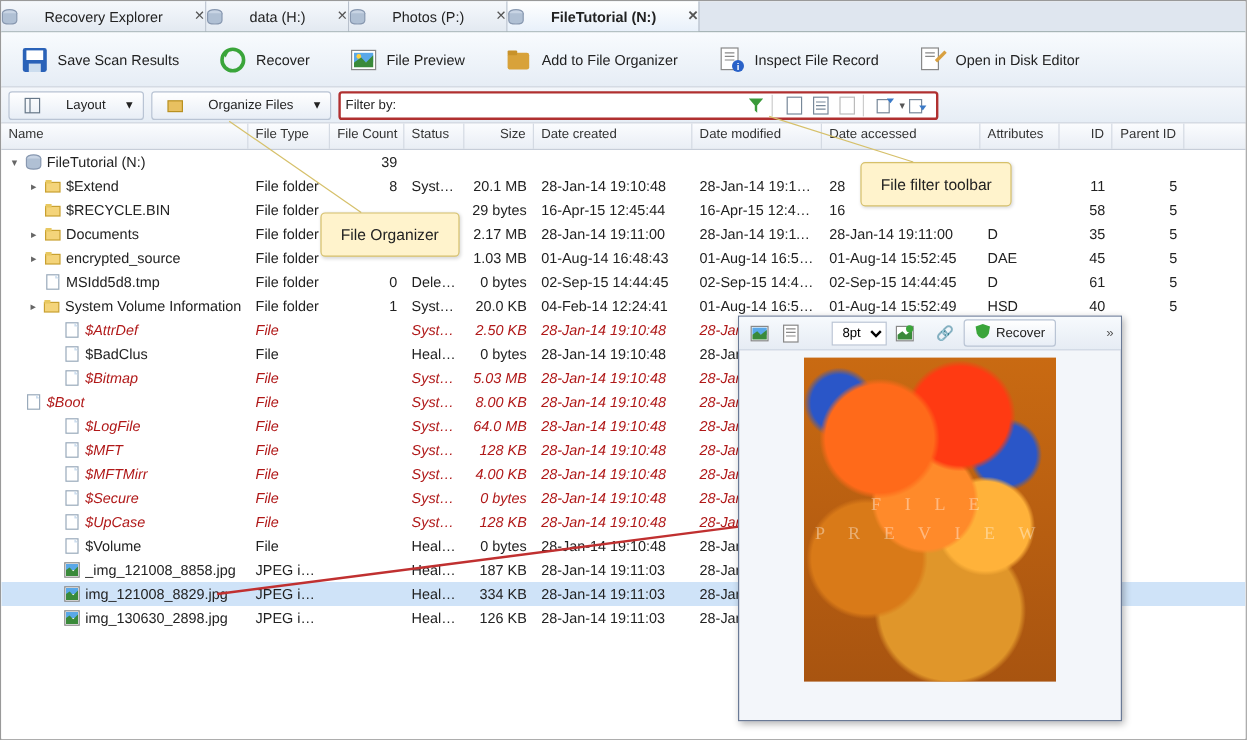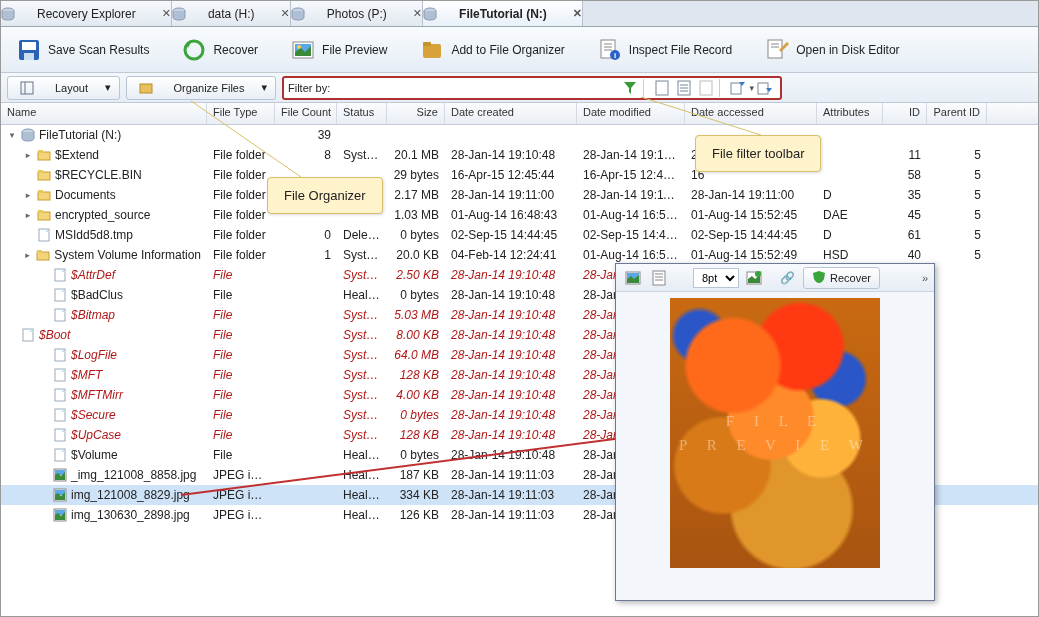--- a/index.html
+++ b/index.html
@@ -48,21 +48,21 @@
 .c-created { width: 132px; }
 .c-modified { width: 108px; }
 .c-accessed { width: 132px; }
 .c-attr { width: 66px; }
 .c-id { width: 44px; text-align: right; }
 .c-pid { width: 60px; text-align: right; }
 
 
 .callout { position: absolute; background: #fff3cc; border: 1px solid #d6c06a; border-radius: 4px; padding: 10px 16px; font-size: 13px; box-shadow: 1px 1px 3px rgba(0,0,0,.15); z-index: 50; }
 .callout.co1 { top: 176px; left: 266px; }
-.callout.co2 { top: 134px; left: 694px; }
+.callout.co2 { top: 134px; left: 716px; }
 
 
 .arrow { position: absolute; z-index: 40; }
 
 
 .preview { position: absolute; top: 262px; left: 614px; width: 320px; height: 338px; background: #f3f6fa; border: 1px solid #6a7a96; box-shadow: 2px 2px 6px rgba(0,0,0,.3); z-index: 60; }
 .preview-title { height: 22px; background: linear-gradient(#eef3fa,#d5e0ef); display: flex; align-items: center; justify-content: space-between; padding: 0 6px; font-size: 11px; border-bottom: 1px solid #b6c2d4; }
 .preview-tb { height: 28px; display: flex; align-items: center; gap: 4px; padding: 0 6px; border-bottom: 1px solid #cdd5e1; background: linear-gradient(#f7fafd,#e6ecf4); }
 .preview-img { margin: 6px auto; width: 210px; height: 270px; background:
   radial-gradient(circle at 30% 25%, #ff6a1a 0 18%, transparent 20%),

